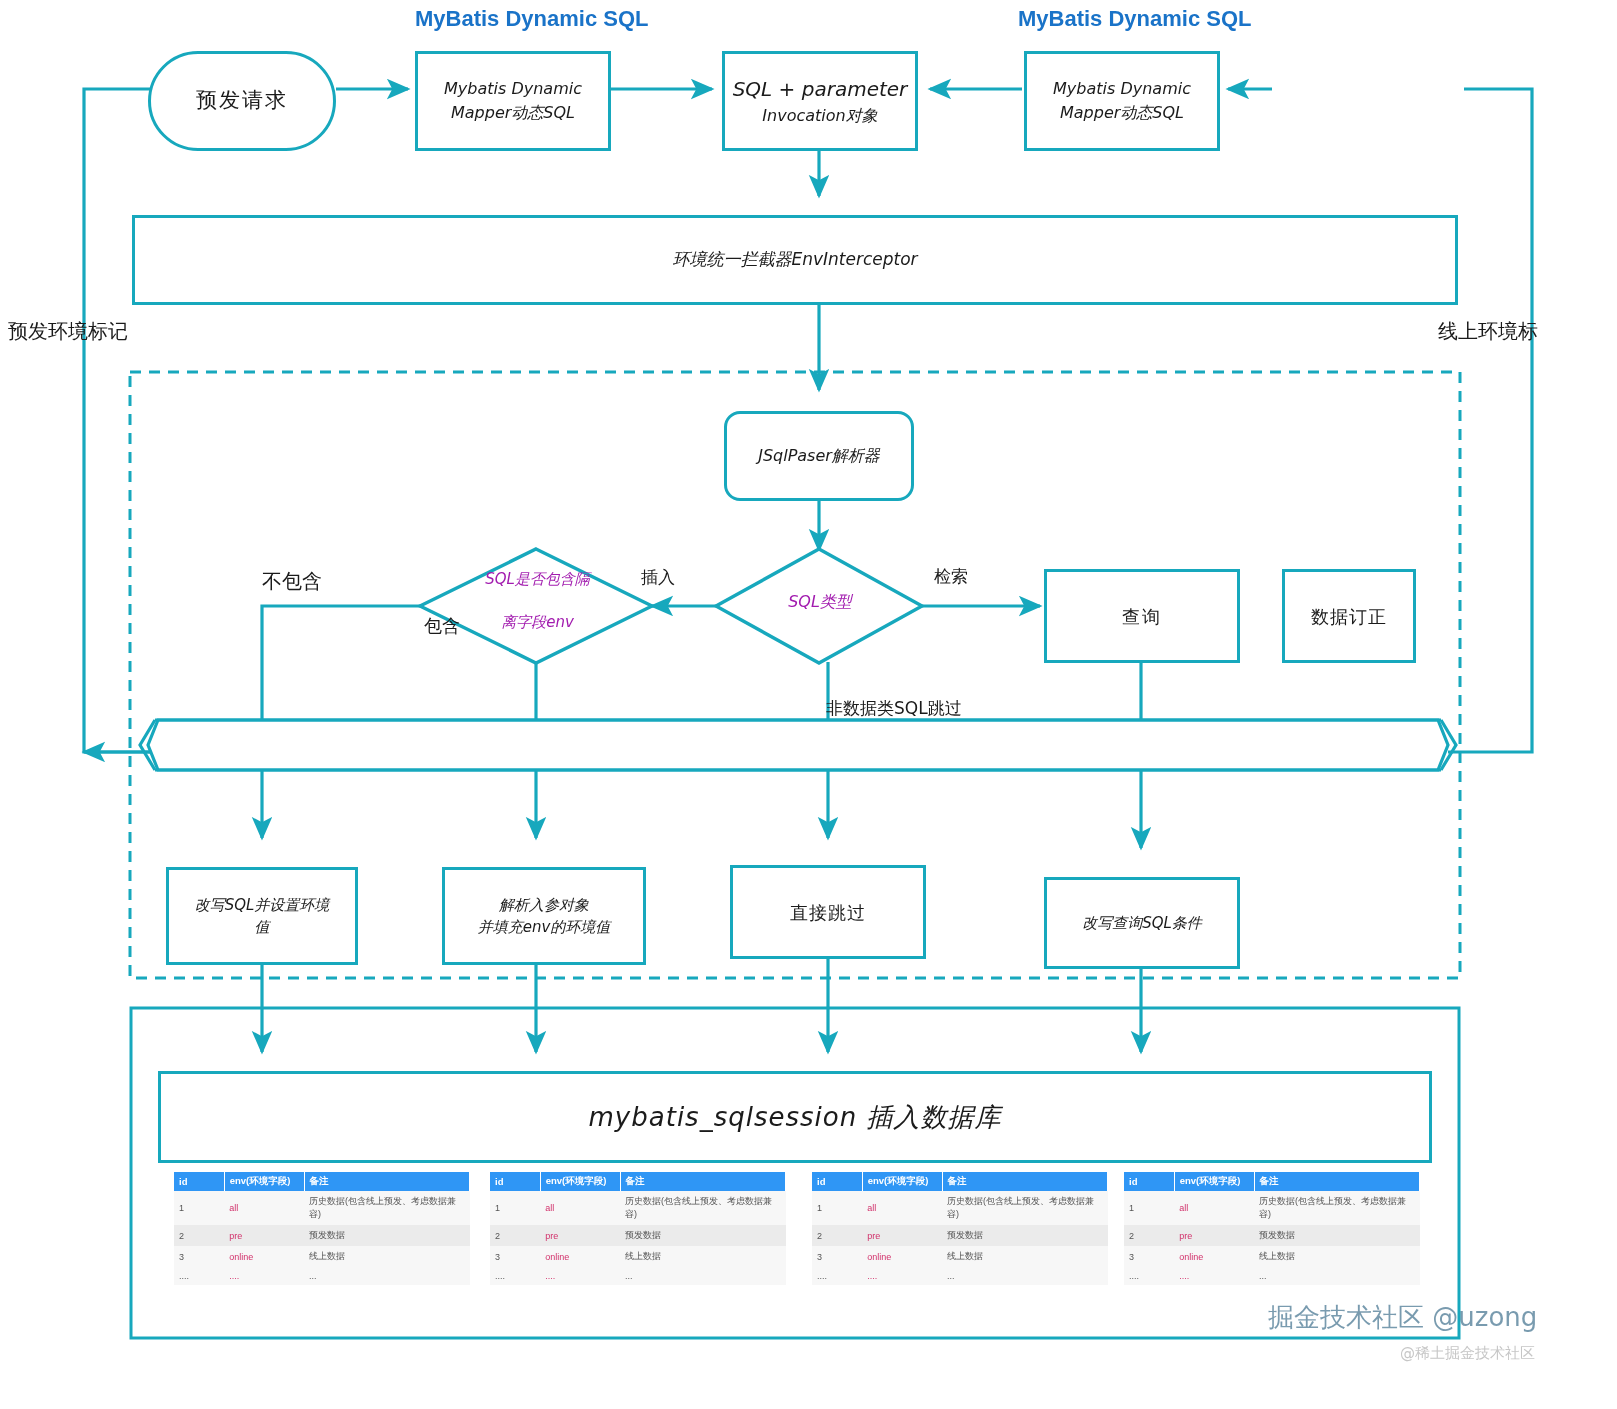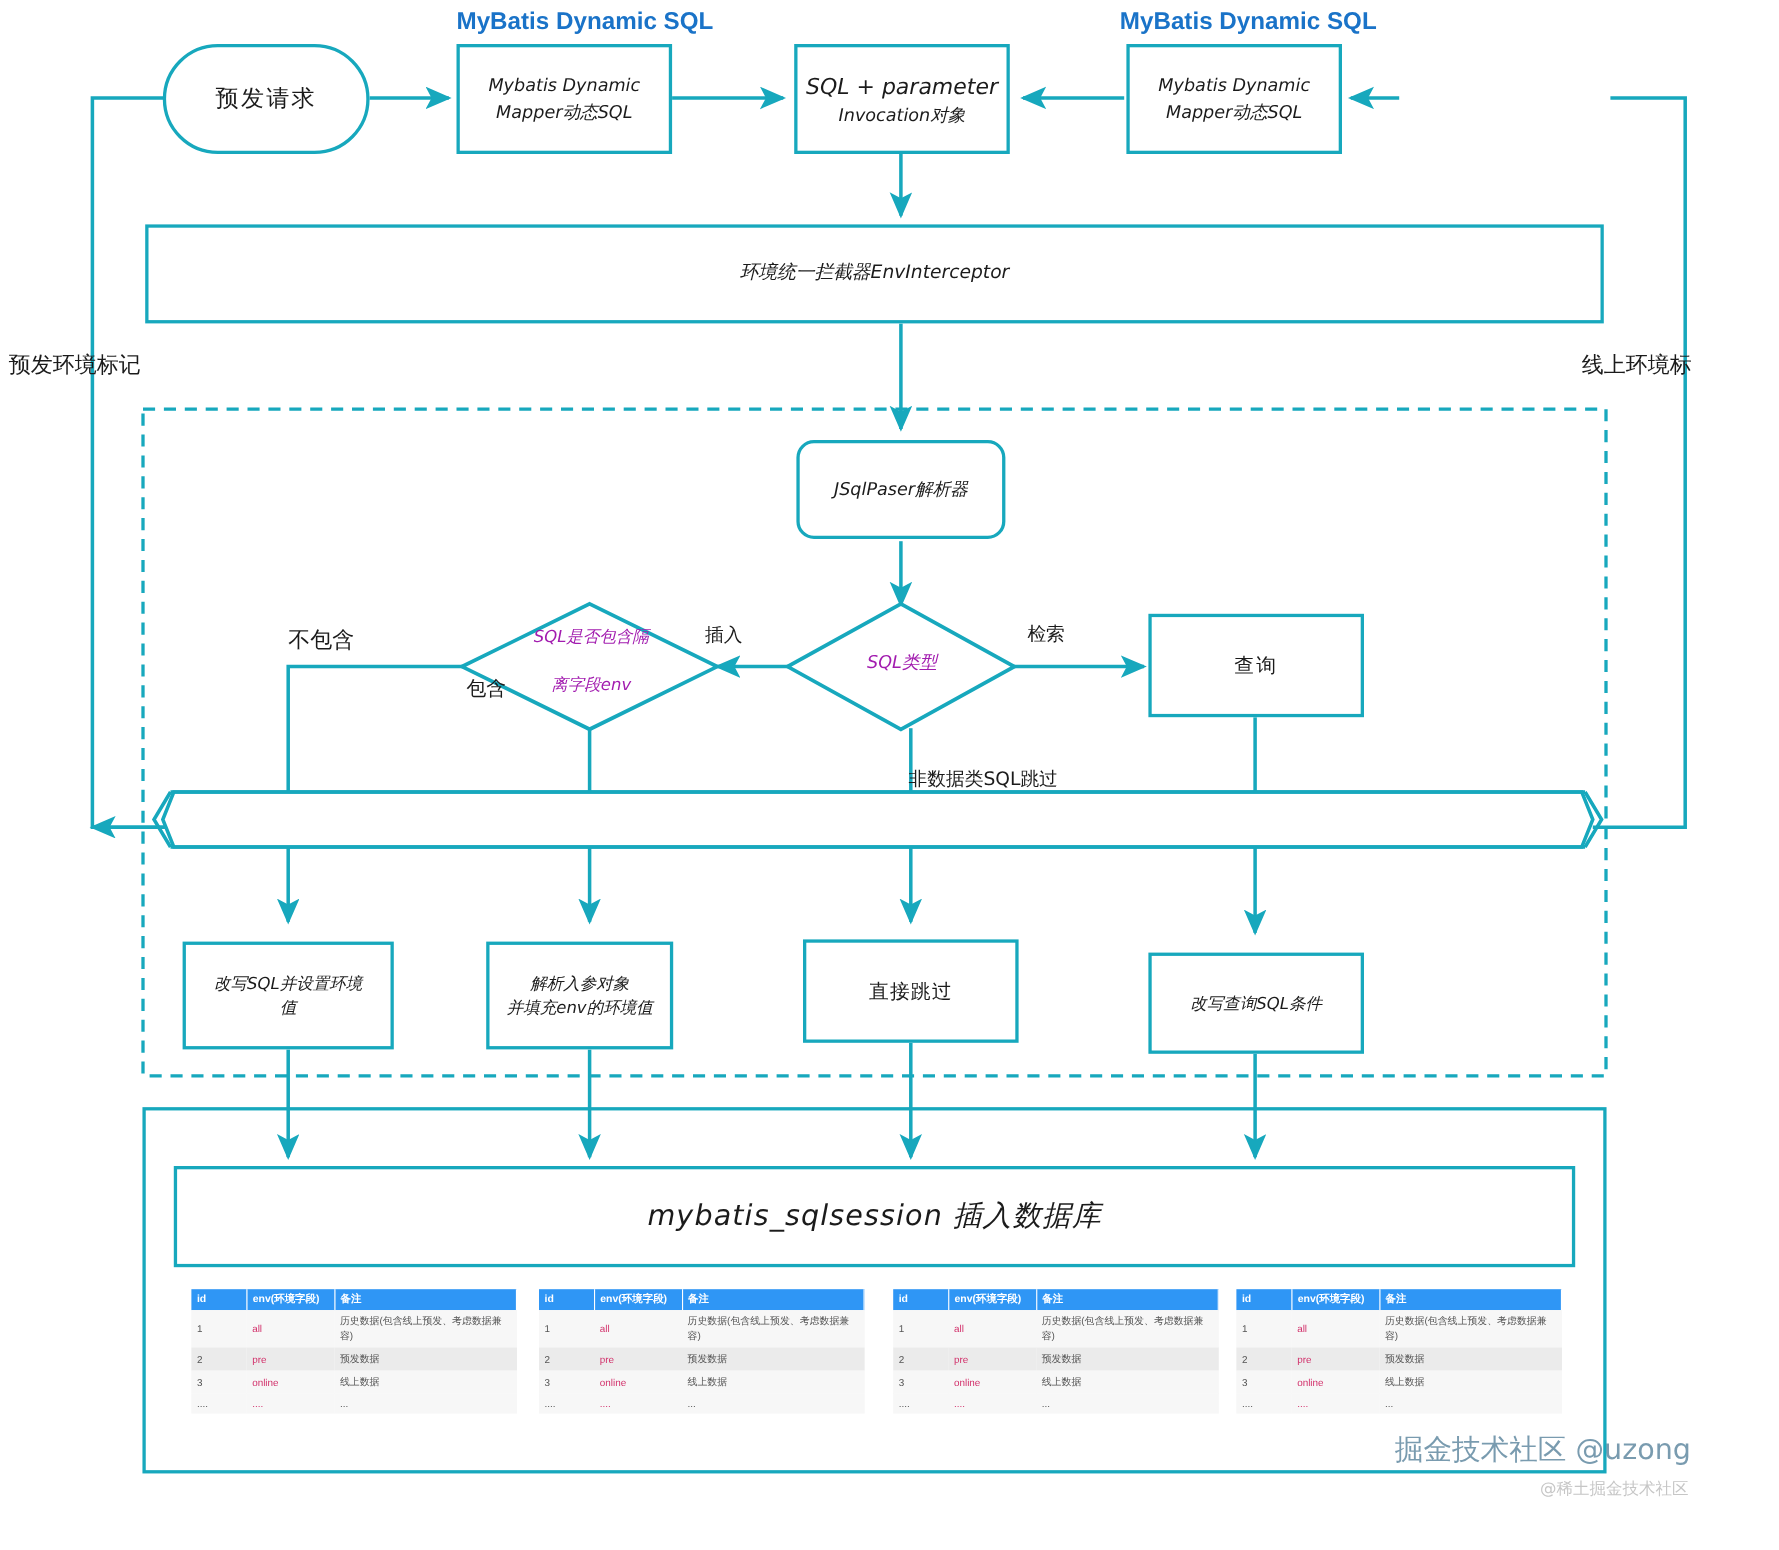--- a/index.html
+++ b/index.html
@@ -2,21 +2,21 @@
 <html><head>
 <meta charset="utf-8">
 <style>
   html,body{margin:0;padding:0;background:#ffffff;}
   body{font-family:"Liberation Sans","DejaVu Sans",sans-serif;}
   #stage{position:relative;width:1617px;height:1409px;background:#fff;overflow:hidden;}
   #svg-layer{position:absolute;left:0;top:0;width:1617px;height:1409px;}
 
   .node{position:absolute;box-sizing:border-box;display:flex;flex-direction:column;
         align-items:center;justify-content:center;text-align:center;color:#1b1b1b;
-        font-family:"DejaVu Sans",sans-serif;}
+        font-family:"DejaVu Sans",sans-serif;margin-top:11px;}
   .rect{border:3px solid #17a8bd;background:#fff;}
   .stadium{border:3px solid #17a8bd;background:#fff;border-radius:60px;}
   .node .ln{line-height:1.5;white-space:nowrap;}
   .hand{font-style:italic;font-family:"DejaVu Sans",sans-serif;}
 
   .lbl{position:absolute;color:#1b1b1b;font-family:"DejaVu Sans",sans-serif;white-space:nowrap;}
   .title{position:absolute;color:#1a73c8;font-weight:bold;font-family:"Liberation Sans",sans-serif;white-space:nowrap;}
 
   .dia-txt{position:absolute;text-align:center;color:#a21caf;font-style:italic;
            font-family:"DejaVu Sans",sans-serif;white-space:nowrap;}
@@ -138,27 +138,30 @@
 
   <div class="lbl" style="left:262px;top:568px;font-size:20px;">不包含</div>
   <div class="lbl" style="left:412px;top:614px;font-size:18px;margin-left:12px;">包含</div>
   <div class="lbl" style="left:641px;top:566px;font-size:17px;">插入</div>
   <div class="lbl" style="left:934px;top:565px;font-size:17px;">检索</div>
   <div class="lbl" style="left:826px;top:697px;font-size:17px;">非数据类SQL跳过</div>
 
   <div class="node rect" style="left:1044px;top:558px;width:196px;height:94px;">
     <span class="ln" style="font-size:18px;letter-spacing:2px;">查询</span>
   </div>
+  <div class="node rect" style="left:1282px;top:558px;width:134px;height:94px;">
+    <span class="ln" style="font-size:18px;letter-spacing:1px;">数据订正</span>
+  </div>
 
   <div class="node rect" style="left:166px;top:856px;width:192px;height:98px;">
     <span class="ln hand" style="font-size:15px;">改写SQL并设置环境</span>
     <span class="ln hand" style="font-size:15px;">值</span>
   </div>
 
-  <div class="node rect" style="left:442px;top:856px;width:170px;height:98px;">
+  <div class="node rect" style="left:442px;top:856px;width:204px;height:98px;">
     <span class="ln hand" style="font-size:15px;">解析入参对象</span>
     <span class="ln hand" style="font-size:15px;">并填充env的环境值</span>
   </div>
 
   <div class="node rect" style="left:730px;top:854px;width:196px;height:94px;">
     <span class="ln" style="font-size:18px;letter-spacing:1px;">直接跳过</span>
   </div>
 
   <div class="node rect" style="left:1044px;top:866px;width:196px;height:92px;">
     <span class="ln hand" style="font-size:15px;">改写查询SQL条件</span>

